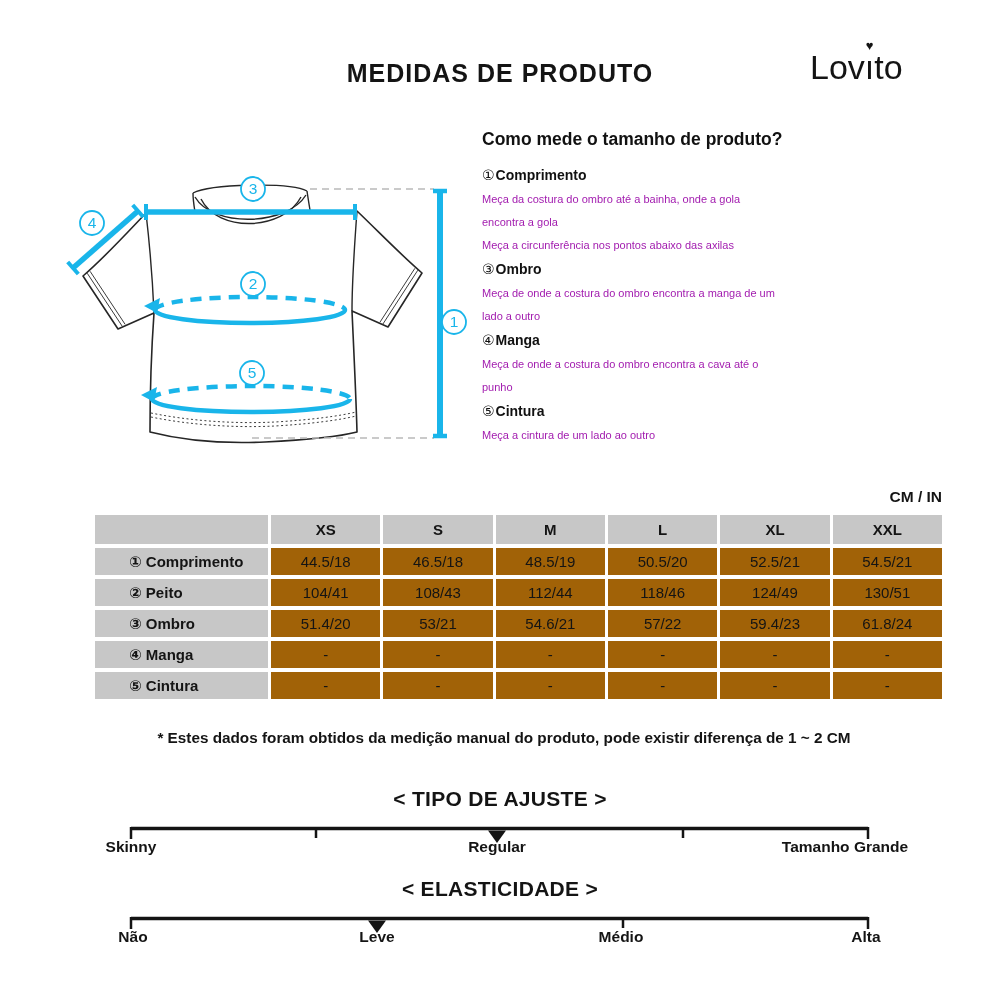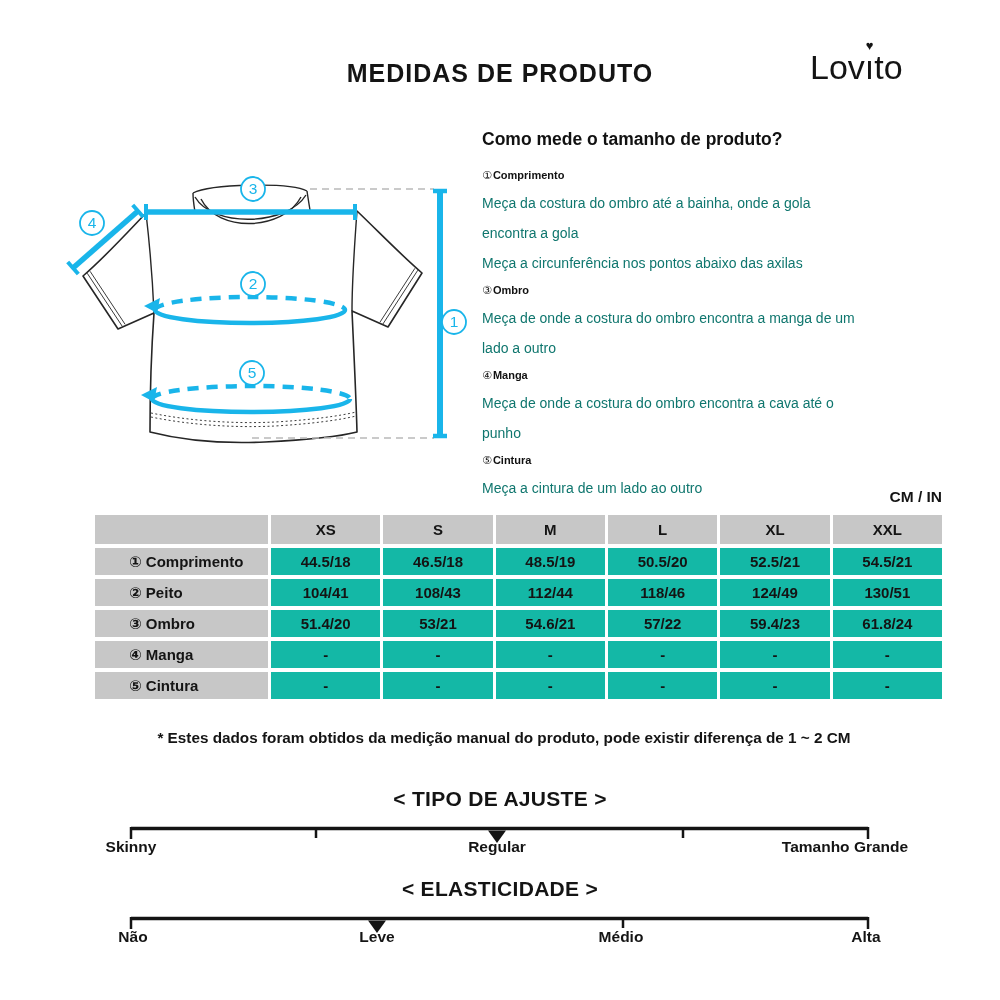--- a/index.html
+++ b/index.html
@@ -10,33 +10,33 @@
          font-size:25px;font-weight:700;letter-spacing:1px;}
   .logo{position:absolute;left:810px;top:48px;font-size:34px;font-weight:400;letter-spacing:0px;}
   .logo .iwrap{position:relative;display:inline-block;}
   .logo .heart{position:absolute;left:50%;top:-9px;transform:translateX(-50%);
                font-size:13px;line-height:13px;}
 
   .diagram{position:absolute;left:50px;top:145px;}
 
   .guide{position:absolute;left:482px;top:129px;width:462px;}
   .guide-heading{font-size:17.5px;font-weight:700;margin-bottom:13px;color:#111;}
-  .gitem-title{font-size:11px;font-weight:700;line-height:25px;color:#111;}
+  .gitem-title{font-size:14px;font-weight:700;line-height:25px;color:#111;}
   .gitem-title .gnum{font-weight:400;margin-right:1px;}
-  .gitem-desc{font-size:14px;color:#0f766e;line-height:30px;white-space:pre-line;}
+  .gitem-desc{font-size:11px;color:#a21caf;line-height:23px;white-space:pre-line;}
 
   .unit-label{position:absolute;right:58px;top:488px;font-size:15.5px;font-weight:700;}
 
   .size-table{position:absolute;left:95px;top:515px;width:847px;display:grid;
               grid-template-columns:173px repeat(6,1fr);
               grid-template-rows:29px repeat(5,27px);gap:4px 3px;}
   .cell{display:flex;align-items:center;justify-content:center;font-size:15px;}
   .t-head{background:#c7c7c7;font-weight:700;}
   .t-label{background:#c7c7c7;font-weight:700;justify-content:flex-start;padding-left:34px;}
-  .t-val{background:#14b8a6;font-weight:700;}
+  .t-val{background:#a16207;font-weight:400;}
 
   .footnote{position:absolute;left:0;right:0;top:729px;text-align:center;
             font-size:15.3px;font-weight:700;padding-left:8px;}
 
   .slider-heading{position:absolute;left:0;width:1000px;text-align:center;
                   font-size:21px;font-weight:700;letter-spacing:0.3px;}
   .sh1{top:787px;} .sh2{top:877px;}
   .slider-svg{position:absolute;left:0;width:1000px;height:30px;}
   .ss1{top:820px;} .ss2{top:910px;}
   .sl-labels{position:absolute;left:0;width:1000px;height:22px;}

